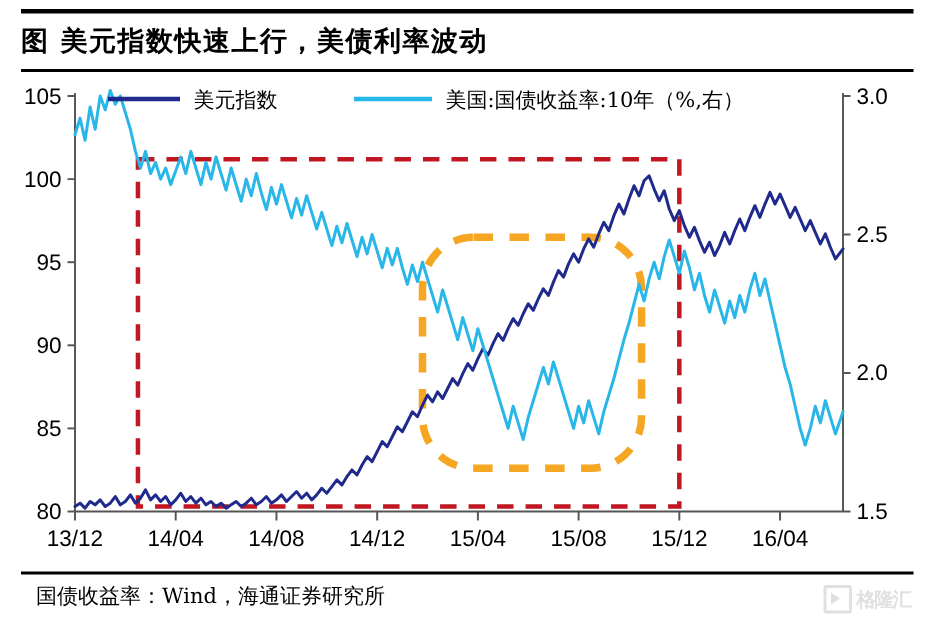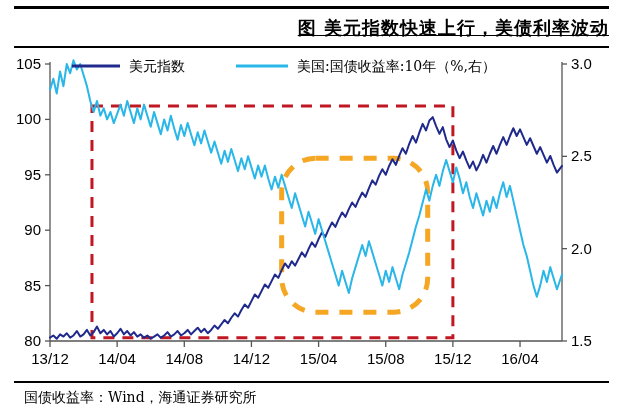--- a/index.html
+++ b/index.html
@@ -34,28 +34,27 @@
     height: 2px;
     background: #000000;
   }
   .chart-title {
     position: absolute;
     left: 14px;
     top: 12px;
     width: 595px;
     height: 32px;
     line-height: 32px;
-    text-align: right;
+    text-align: left;
     font-family: "DejaVu Serif", "Liberation Serif", serif;
     font-size: 18px;
     font-weight: bold;
     color: #000000;
     letter-spacing: 1px;
     white-space: nowrap;
-    text-decoration: underline;
   }
   
   .footer-rule {
     position: absolute;
     left: 14px;
     top: 381px;
     width: 595px;
     height: 2px;
     background: #000000;
   }
@@ -178,14 +177,18 @@
         <polyline points="50.00,41.85 53.36,30.77 56.71,45.55 60.07,23.39 63.43,38.16 66.79,16.00 70.14,25.23 73.50,12.31 76.86,21.54 80.22,16.00 83.57,27.08 86.93,38.16 90.29,52.93 93.65,64.01 97.00,52.93 100.36,67.71 103.72,60.32 107.08,71.40 110.43,64.01 113.79,75.09 117.15,65.86 120.50,56.63 123.86,67.71 127.22,52.93 130.58,64.01 133.93,75.09 137.29,60.32 140.65,71.40 144.01,56.63 147.36,67.71 150.72,78.79 154.08,64.01 157.44,75.09 160.79,86.17 164.15,71.40 167.51,82.48 170.87,67.71 174.22,80.63 177.58,91.71 180.94,76.94 184.30,88.02 187.65,75.09 191.01,86.17 194.37,97.25 197.72,84.33 201.08,95.41 204.44,82.48 207.80,93.56 211.15,104.64 214.51,93.56 217.87,104.64 221.23,115.72 224.58,102.79 227.94,113.87 231.30,100.95 234.66,112.03 238.01,123.11 241.37,110.18 244.73,121.26 248.09,108.33 251.44,119.41 254.80,130.49 258.16,117.57 261.51,128.65 264.87,117.57 268.23,130.49 271.59,141.57 274.94,128.65 278.30,139.73 281.66,126.80 285.02,137.88 288.37,148.96 291.73,160.04 295.09,145.27 298.45,156.35 301.80,167.43 305.16,178.51 308.52,163.73 311.88,174.81 315.23,185.89 318.59,171.12 321.95,182.20 325.30,193.28 328.66,204.36 332.02,215.44 335.38,226.52 338.73,237.60 342.09,222.83 345.45,233.91 348.81,244.99 352.16,230.21 355.52,219.13 358.88,208.05 362.24,196.97 365.59,208.05 368.95,193.28 372.31,204.36 375.67,215.44 379.02,226.52 382.38,237.60 385.74,222.83 389.10,233.91 392.45,219.13 395.81,230.21 399.17,241.29 402.52,226.52 405.88,215.44 409.24,204.36 412.60,191.43 415.95,178.51 419.31,167.43 422.67,154.50 426.03,141.57 429.38,152.65 432.74,137.88 436.10,126.80 439.46,137.88 442.81,123.11 446.17,112.03 449.53,123.11 452.89,134.19 456.24,119.41 459.60,130.49 462.96,145.27 466.31,134.19 469.67,148.96 473.03,160.04 476.39,145.27 479.74,156.35 483.10,167.43 486.46,152.65 489.82,163.73 493.17,148.96 496.53,160.04 499.89,145.27 503.25,134.19 506.60,148.96 509.96,137.88 513.32,152.65 516.68,167.43 520.03,182.20 523.39,196.97 526.75,208.05 530.10,222.83 533.46,237.60 536.82,248.68 540.18,237.60 543.53,222.83 546.89,233.91 550.25,219.13 553.61,230.21 556.96,241.29 562.00,226.52" fill="none" stroke="#29b6e8" stroke-width="2" stroke-linejoin="round" stroke-linecap="round"></polyline>
         <line x1="72" y1="18" x2="120" y2="18" stroke="#1f2a8c" stroke-width="3"></line>
         <text x="129" y="23" class="legend-label">美元指数</text>
         <line x1="236" y1="18" x2="288" y2="18" stroke="#29b6e8" stroke-width="3"></line>
         <text x="297" y="23" class="legend-label">美国:国债收益率:10年（%,右）</text>
       </g>
   </svg>
 
   <div class="footer-rule"></div>
   <div class="footer-text">国债收益率：Wind，海通证券研究所</div>
+  <div class="watermark">
+    <span class="wm-mark"></span>
+    <span class="wm-text">格隆汇</span>
+  </div>
 
 </div>
 
 </body></html>

